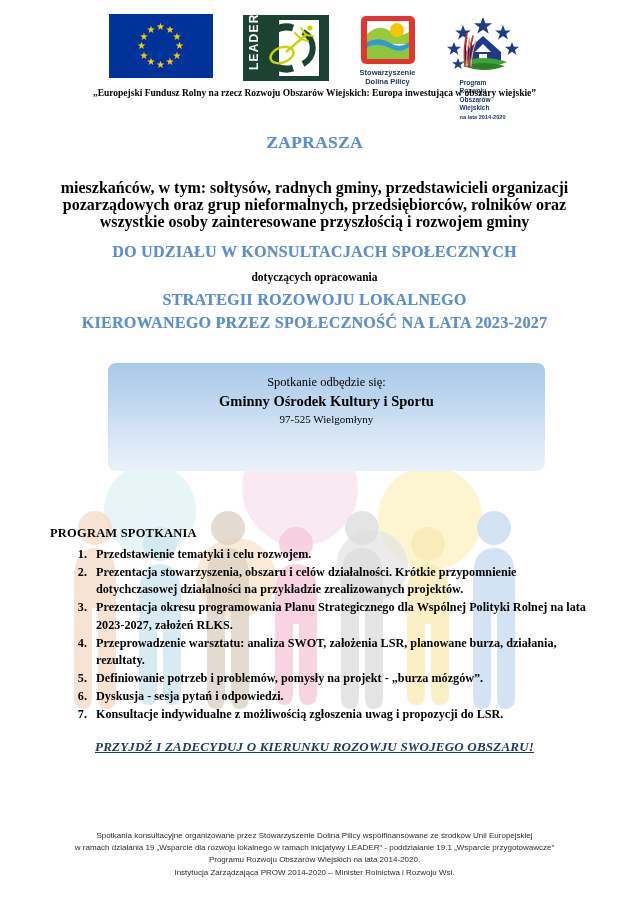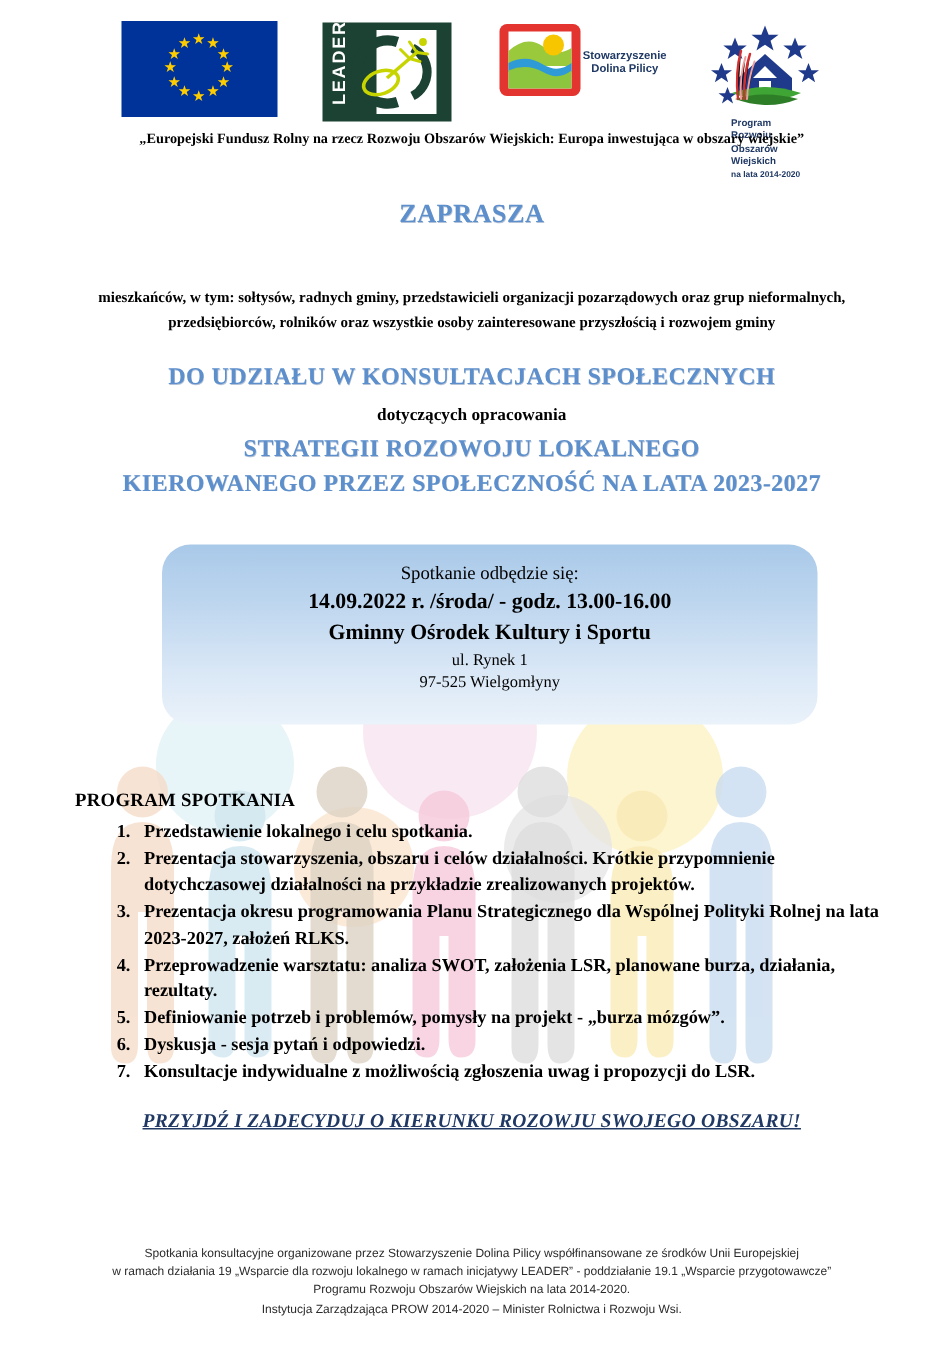--- a/index.html
+++ b/index.html
@@ -62,21 +62,21 @@
     width: 10px;
     height: 10px;
     text-align: center;
   }
   .leader-logo {
     width: 90px;
     height: 68px;
   }
   .sdp-logo {
     display: flex;
-    flex-direction: row;
+    flex-direction: column;
     align-items: center;
     justify-content: space-between;
   }
   .sdp-mark { width: 58px; height: 52px; }
   .sdp-text {
     font-family: "Liberation Sans", sans-serif;
     font-size: 7.5px;
     font-weight: bold;
     color: #1F3864;
     line-height: 9px;
@@ -127,31 +127,31 @@
   #h-strategia { top: 288px;  font-size: 16px; line-height: 23px; }
 
   .black-body {
     position: absolute;
     left: 0;
     width: 629px;
     text-align: center;
     font-weight: bold;
     color: #000;
   }
-  #p-mieszkancy { top: 190px; font-size: 10px; line-height: 17px; padding: 0 52px; box-sizing: border-box; }
+  #p-mieszkancy { top: 179px; font-size: 16px; line-height: 17px; padding: 0 52px; box-sizing: border-box; }
   #p-dotyczacych { top: 271px; font-size: 11.5px; }
 
   
   #meeting-box {
     position: absolute;
     left: 108px;
     top: 363px;
     width: 437px;
-    height: 120px;
-    border-radius: 19px;
+    height: 108px;
+    border-radius: 8px;
     background: linear-gradient(180deg, #A9C9E9 0%, #BFD7EF 35%, #D9E7F6 70%, #EAF2FA 100%);
     z-index: 3;
     text-align: center;
     box-sizing: border-box;
     padding-top: 10px;
   }
   #meeting-box .mb-line1 { font-size: 12.5px; line-height: 18px; }
   #meeting-box .mb-line2 { font-size: 14.5px; font-weight: bold; line-height: 21px; }
   #meeting-box .mb-line3 { font-size: 14.5px; font-weight: bold; line-height: 21px; }
   #meeting-box .mb-line4 { font-size: 11px; line-height: 15px; }
@@ -360,30 +360,28 @@
 
     <div class="black-body" id="p-dotyczacych">dotyczących opracowania</div>
 
     <div class="blue-head" id="h-strategia">
       <div>STRATEGII ROZOWOJU LOKALNEGO</div>
       <div>KIEROWANEGO PRZEZ SPOŁECZNOŚĆ NA LATA 2023-2027</div>
     </div>
 
     <div id="meeting-box">
       <div class="mb-line1">Spotkanie odbędzie się:</div>
-      <div class="mb-line2">14.09.2022 r. /środa/ -  godz. 13.00-16.00</div>
       <div class="mb-line3">Gminny Ośrodek Kultury i Sportu</div>
-      <div class="mb-line4">ul. Rynek 1</div>
       <div class="mb-line5">97-525 Wielgomłyny</div>
     </div>
 
     <div id="program-title">PROGRAM SPOTKANIA</div>
 
     <ol id="program-list">
-        <li>Przedstawienie lokalnego i celu spotkania.</li>
+        <li>Przedstawienie tematyki i celu rozwojem.</li>
         <li>Prezentacja stowarzyszenia, obszaru i celów działalności. Krótkie przypomnienie dotychczasowej działalności na przykładzie zrealizowanych projektów.</li>
         <li>Prezentacja okresu programowania Planu Strategicznego dla Wspólnej Polityki Rolnej na lata 2023-2027, założeń RLKS.</li>
         <li>Przeprowadzenie warsztatu: analiza SWOT, założenia LSR, planowane burza, działania, rezultaty.</li>
         <li> Definiowanie potrzeb i problemów, pomysły na projekt - „burza mózgów”.</li>
         <li>Dyskusja - sesja pytań i odpowiedzi.</li>
         <li>Konsultacje indywidualne z możliwością zgłoszenia uwag i propozycji do LSR.</li>
       </ol>
 
     <div id="cta">PRZYJDŹ I ZADECYDUJ O KIERUNKU ROZOWJU SWOJEGO OBSZARU!</div>
 

